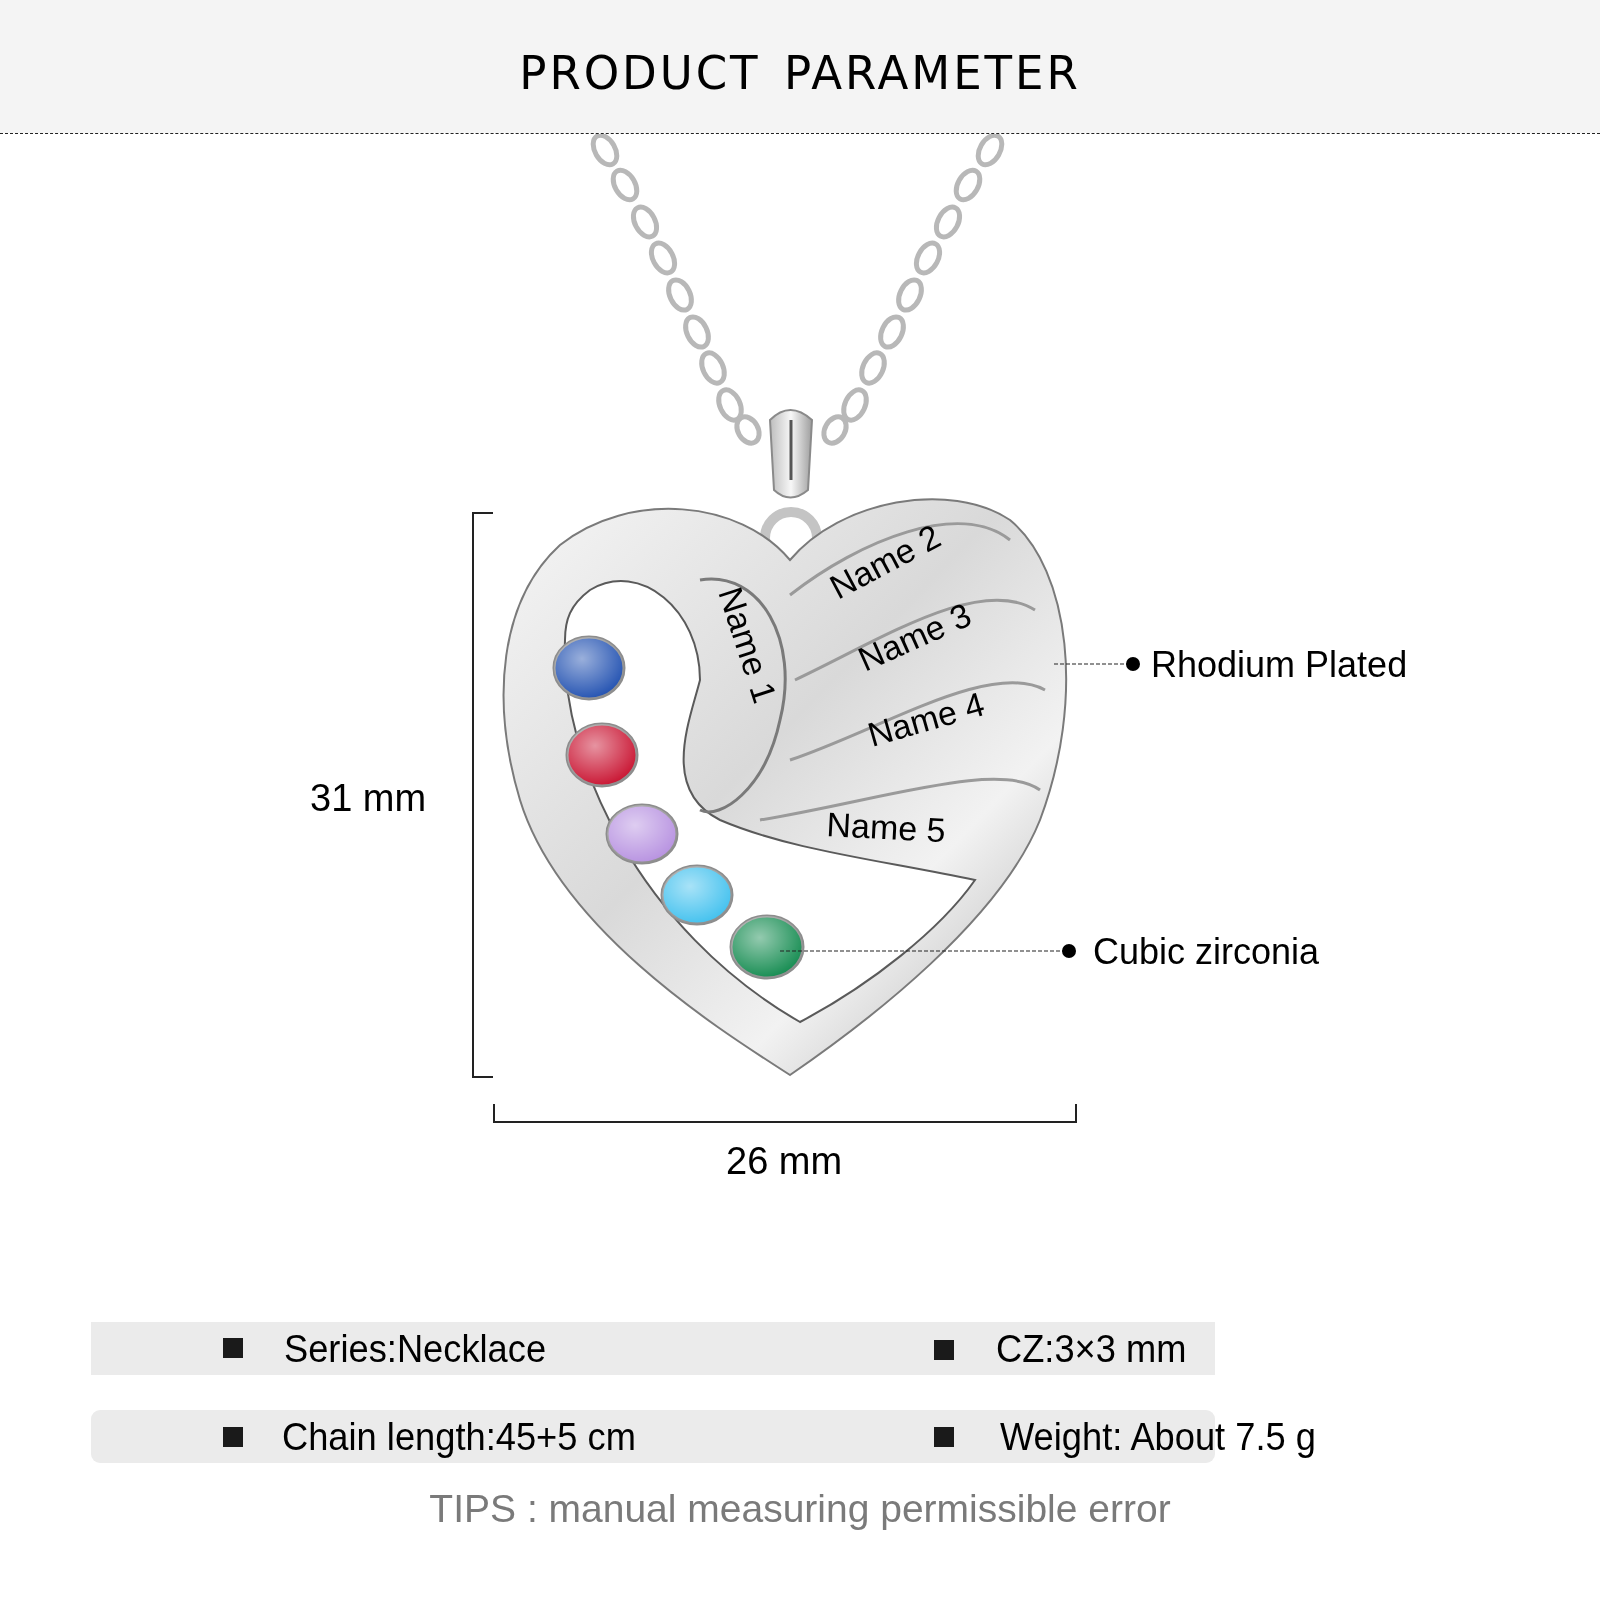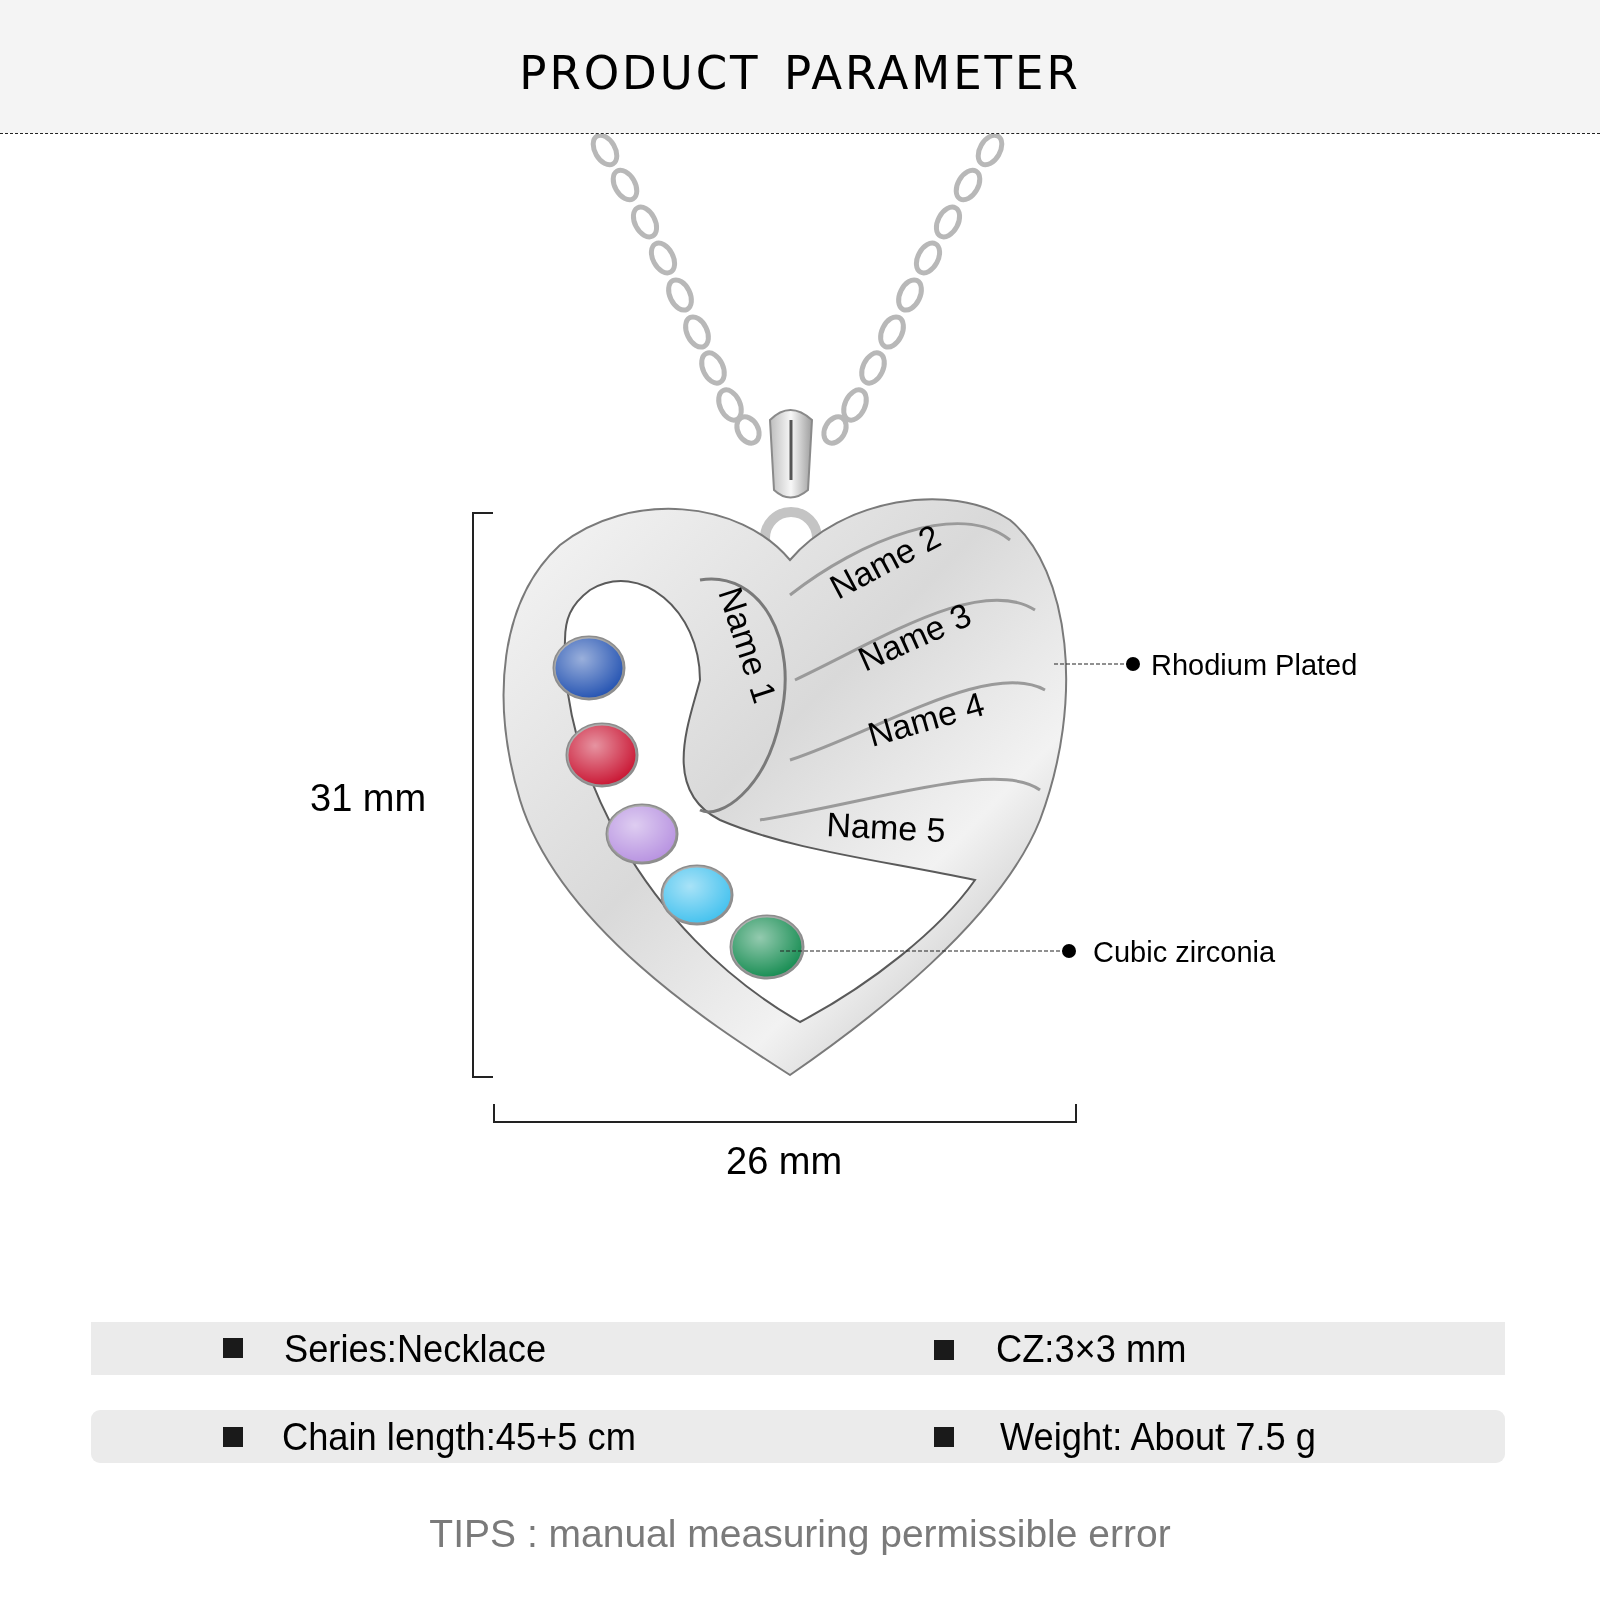--- a/index.html
+++ b/index.html
@@ -19,35 +19,35 @@
     font-size: 66px; letter-spacing: 3px; line-height: 90px;
     font-variant: small-caps; text-transform: lowercase;
     transform: scaleX(0.98);
   }
   .dash-line {
     position: absolute; left: 0; top: 133px; width: 1600px; height: 0;
     border-top: 1.5px dashed #222;
   }
   .product-art { position: absolute; left: 0; top: 134px; width: 1600px; height: 1080px; }
   .dim-label { position: absolute; font-size: 38px; line-height: 44px; }
-  .callout-label { position: absolute; font-size: 29px; line-height: 40px; }
+  .callout-label { position: absolute; font-size: 36px; line-height: 40px; }
   .spec-band {
-    position: absolute; left: 91px; width: 1414px; height: 53px;
+    position: absolute; left: 91px; width: 1124px; height: 53px;
     background: #ebebeb;
   }
   .bullet {
     width: 20px; height: 20px; background: #1a1a1a; display: inline-block;
   }
   .spec-text {
     position: absolute; font-size: 39px; line-height: 53px; top: 0; white-space: nowrap;
     transform-origin: left center; transform: scaleX(0.93);
   }
   .tips {
     position: absolute; left: 0; top: 1484px; width: 1600px; text-align: center;
-    font-size: 39px; color: #7a7a7a; line-height: 50px; margin-top: 25px;
+    font-size: 39px; color: #7a7a7a; line-height: 50px;
   }
 </style>
 </head>
 <body>
 
 <div class="header">
   <div class="title">
     <span>Product parameter</span>
   </div>
 </div>

